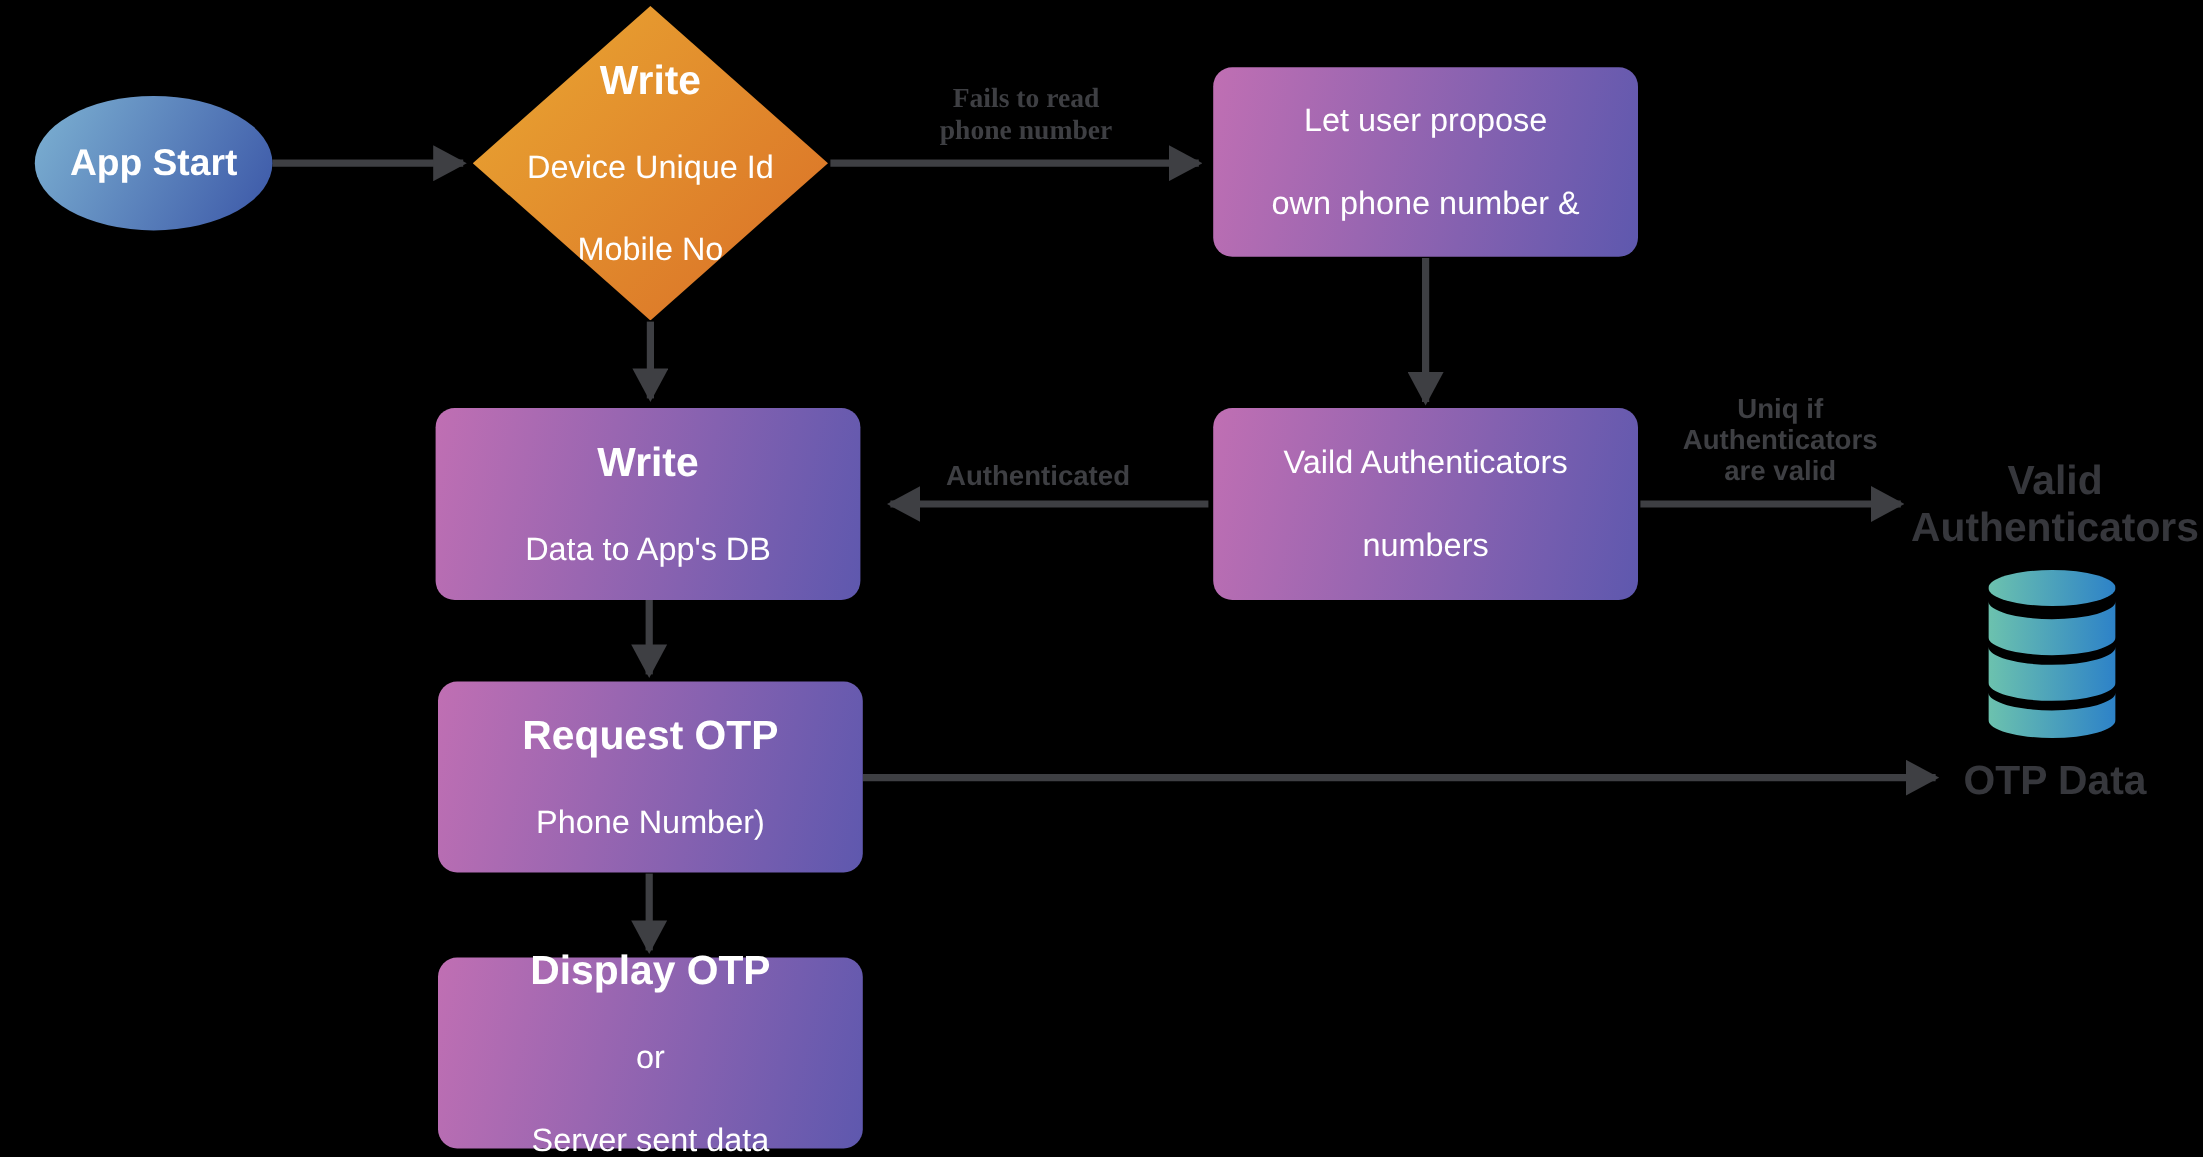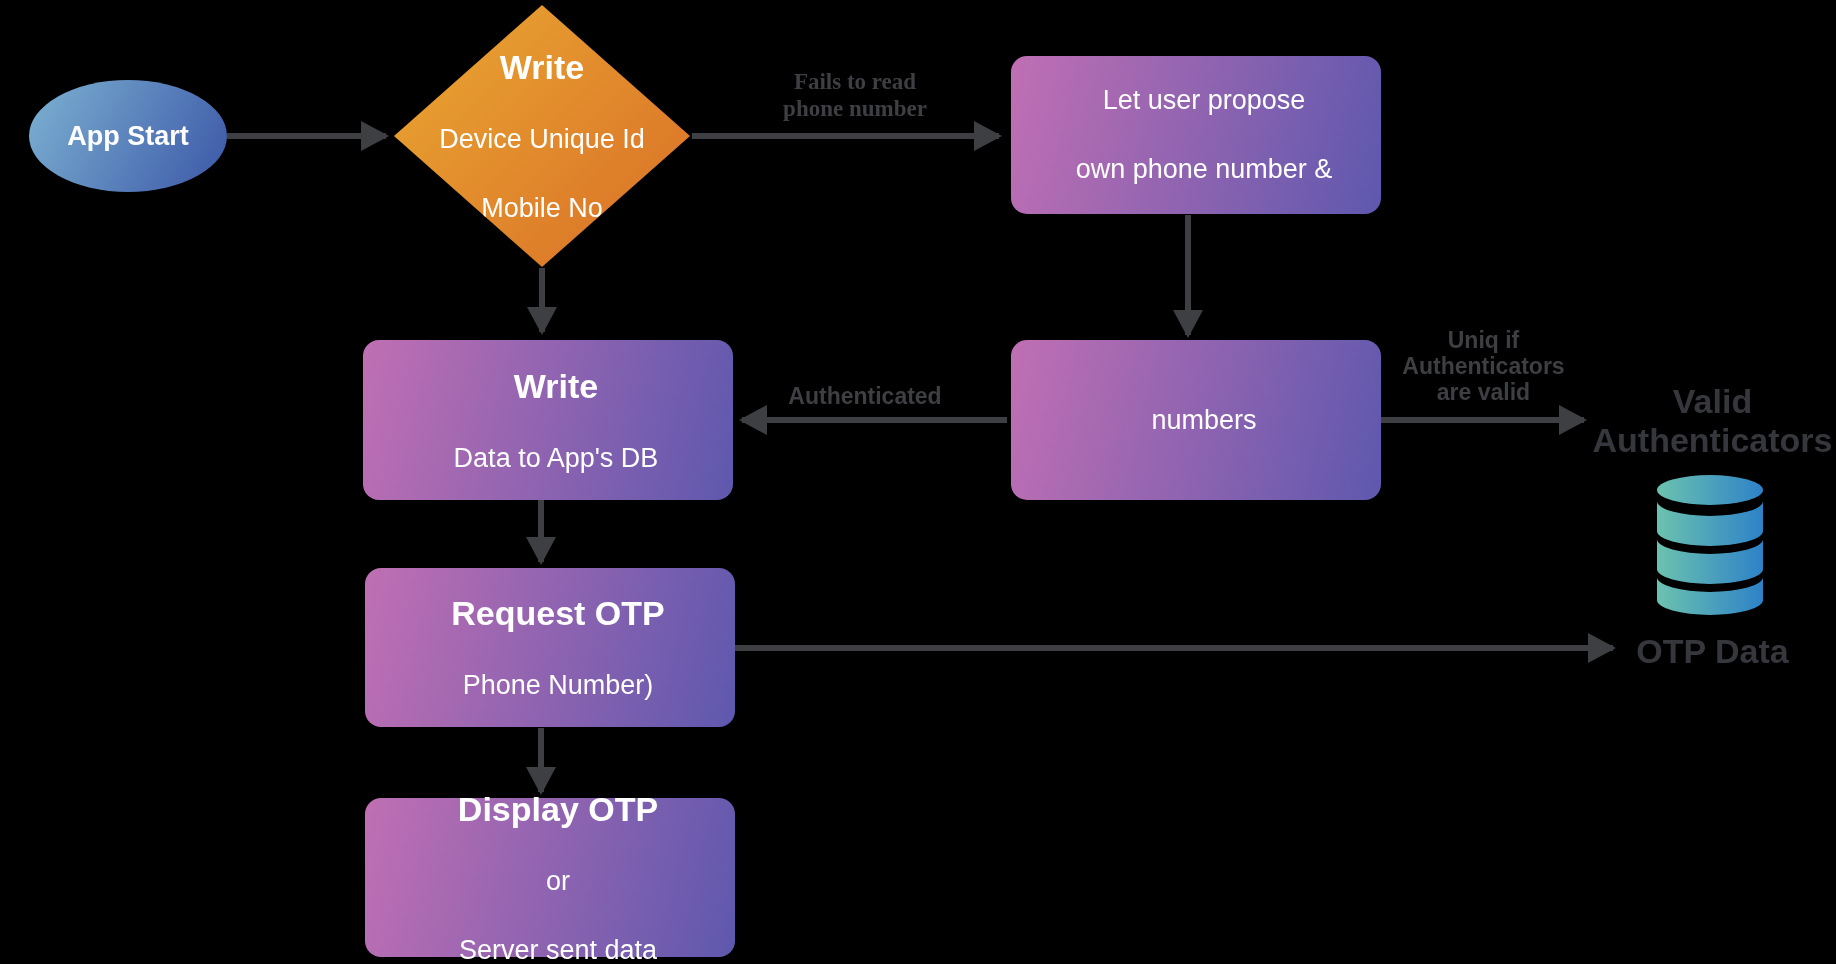--- a/index.html
+++ b/index.html
@@ -15,31 +15,30 @@
     font-family:"Liberation Sans", sans-serif;overflow:hidden;
   }
   .edges{position:absolute;left:0;top:0;width:1836px;height:964px;}
   .edges .line{stroke:var(--arrow);stroke-width:6;fill:none;}
   .edges .head{fill:var(--arrow);}
   .node{position:absolute;display:flex;flex-direction:column;align-items:center;justify-content:center;
         color:var(--node-text);text-align:center;gap:34px;}
   .ellipse{
     left:29px;top:80px;width:198px;height:112px;border-radius:50%;
     background:linear-gradient(118deg,var(--ellipse-start),var(--ellipse-end));
-    font-size:27px;font-weight:bold;
+    font-size:31px;font-weight:bold;
   }
   .diamond{
     left:394px;top:5px;width:296px;height:262px;
     background:linear-gradient(135deg,var(--diamond-start),var(--diamond-end));
     clip-path:polygon(50% 0,100% 50%,50% 100%,0 50%);
   }
   .box{
     width:354px;height:160px;border-radius:16px;
     background:linear-gradient(103deg,var(--box-start),var(--box-end));
-    padding-left:16px;
   }
   .box-let-user{left:1011px;top:56px;height:158px;}
   .box-write-db{left:363px;top:340px;}
   .box-validators{left:1011px;top:340px;}
   .box-request-otp{left:365px;top:568px;height:159px;}
   .box-display-otp{left:365px;top:798px;height:159px;}
   .node-title{font-size:34px;font-weight:bold;line-height:42px;}
   .node-line{font-size:27px;line-height:35px;}
   .edge-label{
     position:absolute;color:var(--label);font-weight:bold;text-align:center;
@@ -94,20 +93,21 @@
     <div class="node-line">Let user propose</div>
     <div class="node-line">own phone number &amp;</div>
   </div>
 
   <div class="node box box-write-db">
     <div class="node-title">Write</div>
     <div class="node-line">Data to App's DB</div>
   </div>
 
   <div class="node box box-validators">
+    <div class="node-line">Vaild Authenticators</div>
     <div class="node-line">numbers</div>
   </div>
 
   <div class="node box box-request-otp">
     <div class="node-title">Request OTP</div>
     <div class="node-line">Phone Number)</div>
   </div>
 
   <div class="node box box-display-otp">
     <div class="node-title">Display OTP</div>

